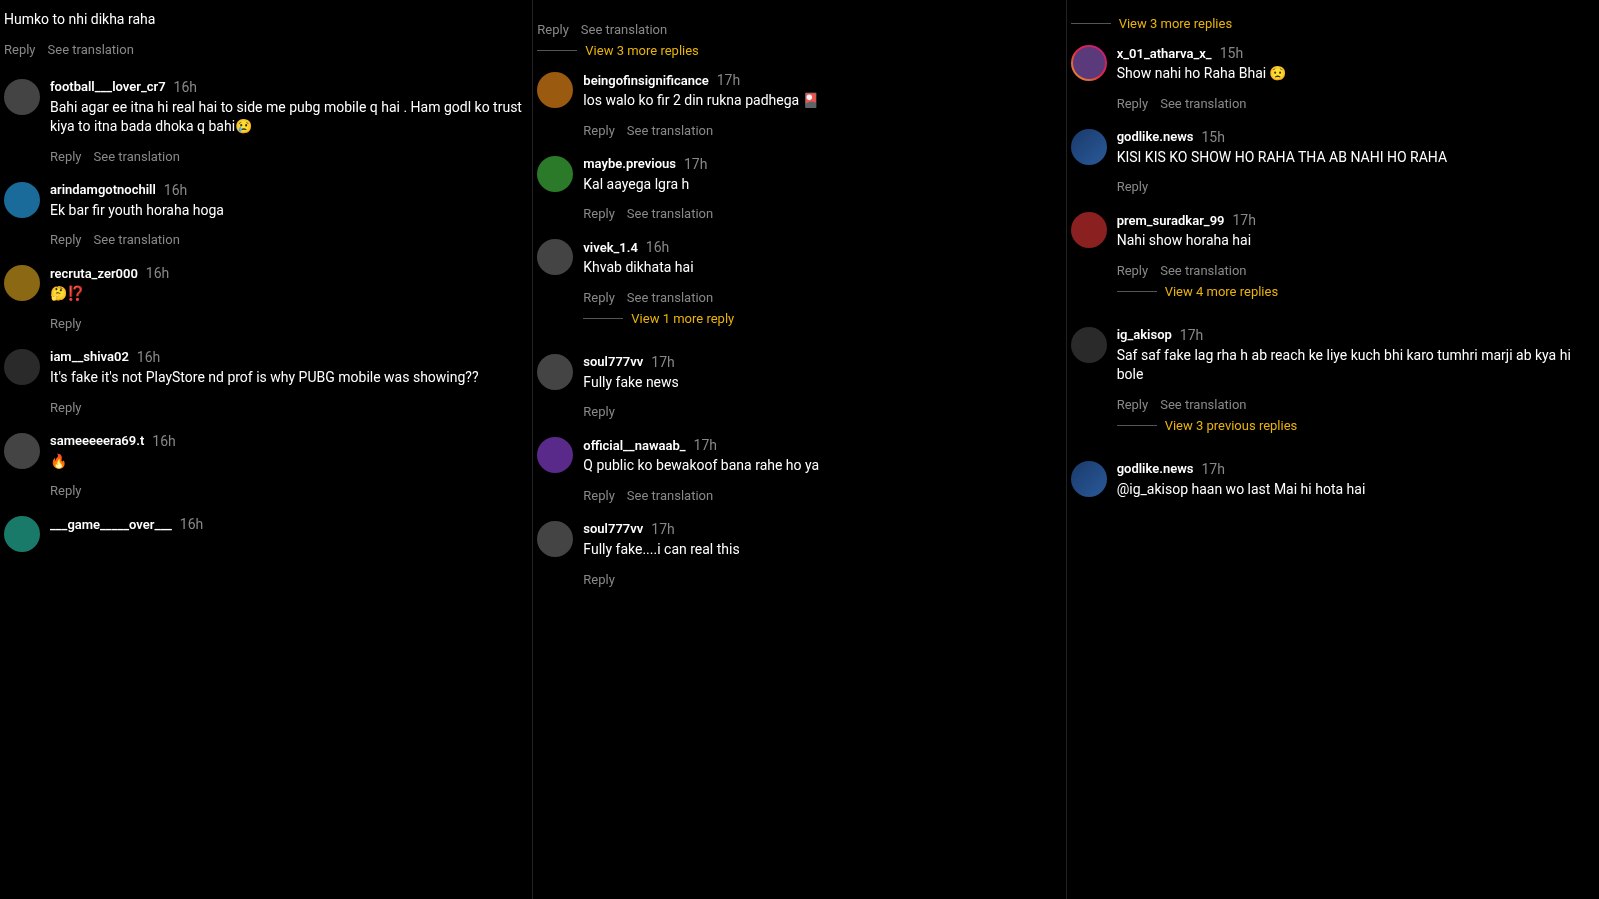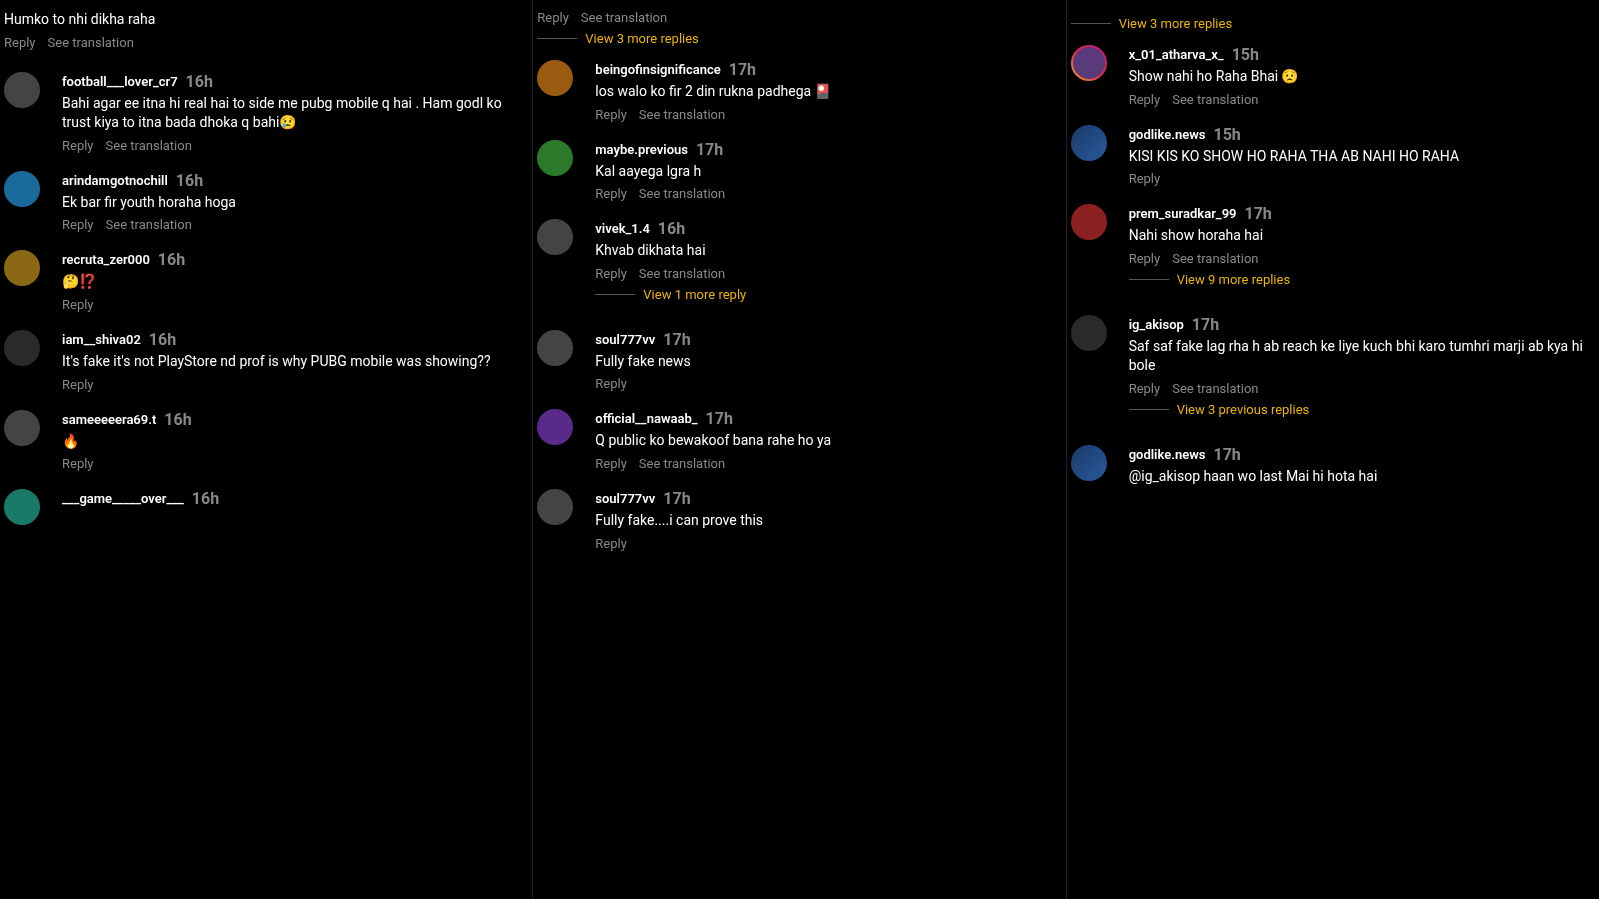--- a/index.html
+++ b/index.html
@@ -22,21 +22,21 @@
       flex: 1;
       padding: 10px 4px;
       overflow: hidden;
     }
     .column-middle {
       border-left: 1px solid #222;
       border-right: 1px solid #222;
     }
     .comment-item {
       display: flex;
-      gap: 22px;
+      gap: 10px;
       margin-bottom: 18px;
       justify-content: space-between;
     }
     .avatar {
       width: 36px;
       height: 36px;
       border-radius: 50%;
       flex-shrink: 0;
       background: #555;
       overflow: hidden;
@@ -66,33 +66,32 @@
       gap: 8px;
       margin-bottom: 3px;
     }
     .username {
       font-weight: 600;
       font-size: 13px;
       color: #fff;
     }
     .time {
       color: #888;
-      font-size: 16px;
-      font-weight: bold;
+      font-size: 14px;
     }
     .comment-text {
       font-size: 14px;
       color: #fff;
       line-height: 1.4;
       margin-bottom: 5px;
     }
     .comment-actions {
       display: flex;
       gap: 12px;
-      margin-top: 0;
+      margin-top: 12px;
     }
     .action-btn {
       color: #888;
       font-size: 13px;
       cursor: pointer;
     }
     .view-replies {
       display: flex;
       align-items: center;
       gap: 8px;
@@ -320,21 +319,21 @@
       </div>
     </div>
 
     <div class="comment-item">
       <div class="avatar av-gray no-avatar"></div>
       <div class="comment-body">
         <div class="comment-header">
           <span class="username">soul777vv</span>
           <span class="time">17h</span>
         </div>
-        <div class="comment-text">Fully fake....i can prove this</div>
+        <div class="comment-text">Fully fake....i can real this</div>
         <div class="comment-actions">
           <span class="action-btn">Reply</span>
         </div>
       </div>
     </div>
   </div>
 
   <div class="column column-right">
 
     <div style="margin-bottom:14px;">
@@ -382,21 +381,21 @@
           <span class="username">prem_suradkar_99</span>
           <span class="time">17h</span>
         </div>
         <div class="comment-text">Nahi show horaha hai</div>
         <div class="comment-actions">
           <span class="action-btn">Reply</span>
           <span class="action-btn">See translation</span>
         </div>
         <div class="view-replies">
           <span class="view-replies-line"></span>
-          <span>View 9 more replies</span>
+          <span>View 4 more replies</span>
         </div>
       </div>
     </div>
 
     <div class="comment-item">
       <div class="avatar av-dark"></div>
       <div class="comment-body">
         <div class="comment-header">
           <span class="username">ig_akisop</span>
           <span class="time">17h</span>

